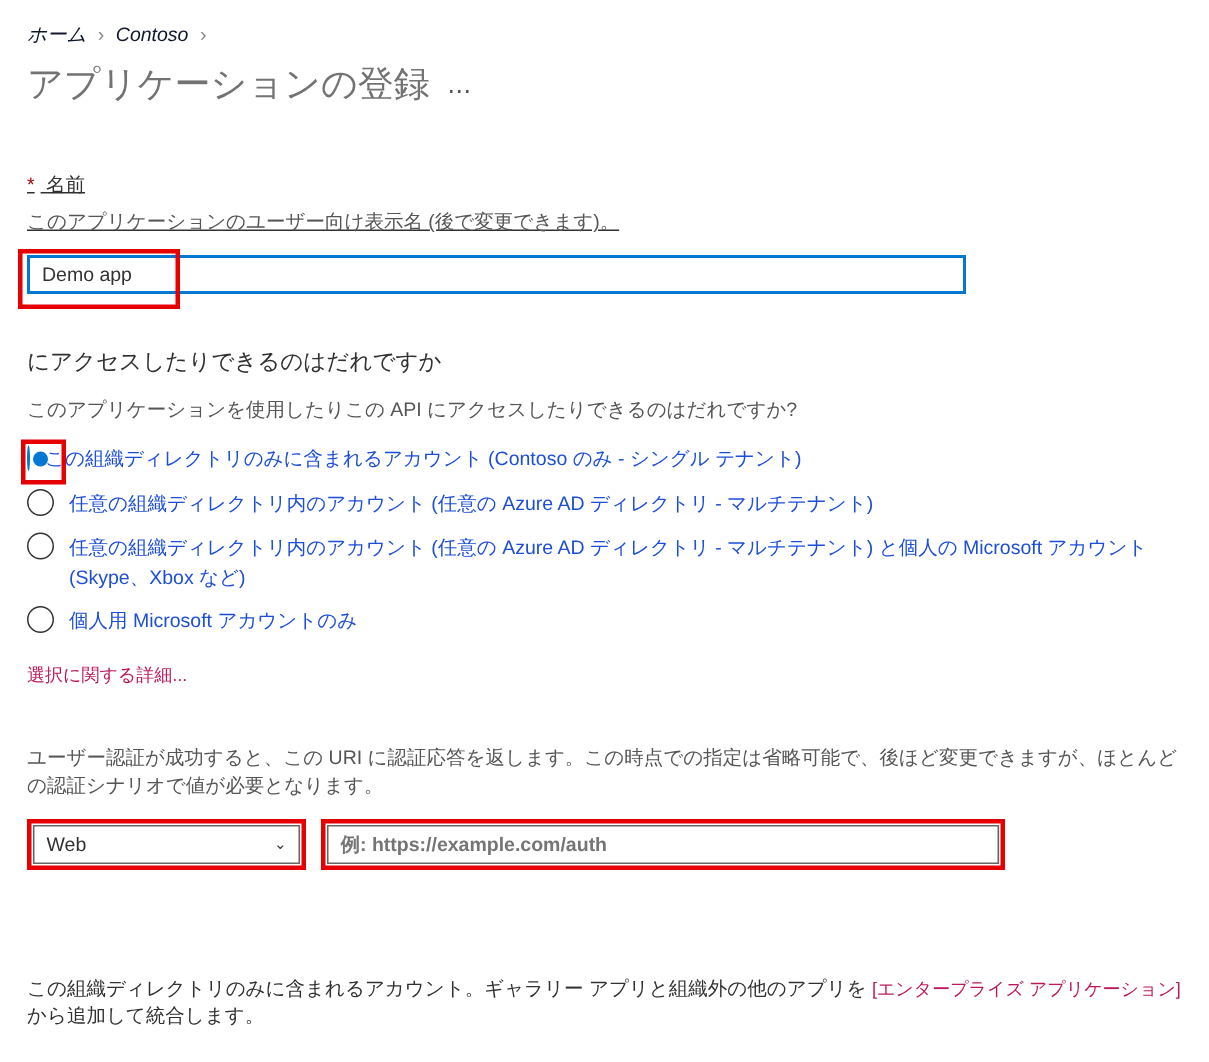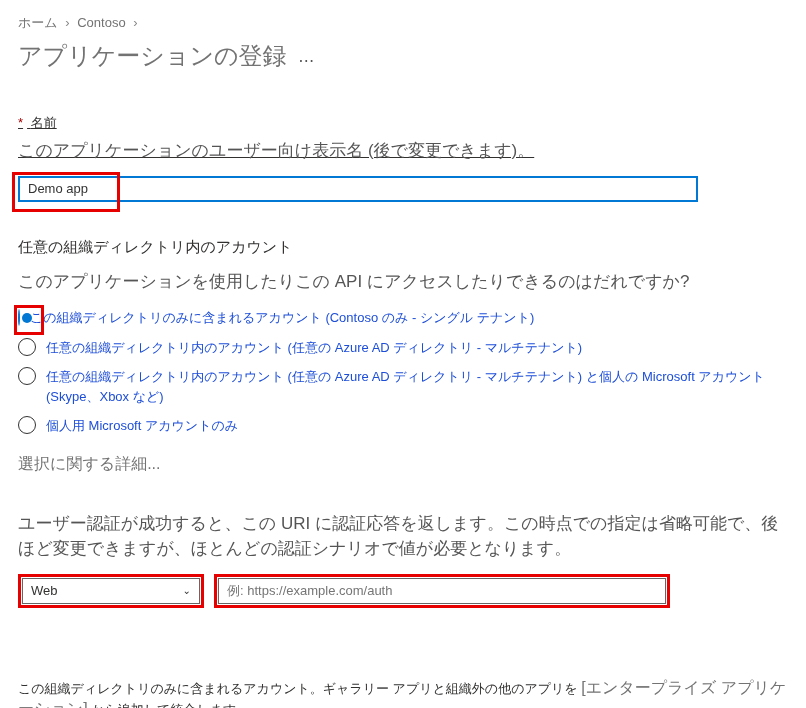--- a/index.html
+++ b/index.html
@@ -9,22 +9,23 @@
       color: #323130;
       background: #ffffff;
       padding: 14px 18px;
       width: 806px;
     }
     .breadcrumb {
       font-size: 13px;
       margin-bottom: 8px;
     }
     .breadcrumb a {
-      color: #737373;
+      color: #0f172a;
       text-decoration: none;
+      font-style: italic;
     }
     .breadcrumb .sep {
       color: #888;
       margin: 0 4px;
     }
     .page-title {
       font-size: 24px;
       font-weight: 400;
       color: #737373;
       margin-bottom: 2px;
@@ -46,27 +47,27 @@
     }
     .required-star {
       color: #a80000;
       margin-right: 4px;
     }
     .field-label {
       font-size: 13px;
       color: #323130;
     }
     .help-text {
-      font-size: 17px;
+      font-size: 13px;
       color: #555;
       margin-bottom: 12px;
       line-height: 1.5;
     }
     .text-input {
-      width: 680px;
+      width: 626px;
       height: 26px;
       padding: 3px 8px;
       border: 2px solid #0078d4;
       font-size: 13px;
       color: #333;
       outline: none;
       background: #fff;
     }
     .highlight-red-name {
       position: relative;
@@ -131,23 +132,23 @@
       top: -3px;
       width: 24px;
       height: 24px;
       border: 3px solid #e60000;
       pointer-events: none;
     }
     .radio-label {
       color: #1d4ed8;
     }
     .link {
-      color: #737373;
+      color: #be185d;
       text-decoration: none;
-      font-size: 16px;
+      font-size: 12px;
     }
     .detail-link-row {
       margin-top: 18px;
     }
     .redirect-row {
       display: flex;
       gap: 10px;
       align-items: center;
     }
     .select-box {
@@ -169,20 +170,21 @@
     .chevron-down {
       font-size: 10px;
     }
     .uri-input {
       width: 448px;
       height: 26px;
       padding: 3px 8px;
       border: 1px solid #666;
       font-size: 13px;
       background: #fff;
+      font-weight: bold;
     }
     .highlight-wrap {
       border: 3px solid #e60000;
       padding: 1px;
     }
     .bottom-text {
       margin-top: 70px;
       font-size: 13px;
       color: #323130;
     }
@@ -207,21 +209,21 @@
     <span class="required-star">*</span>
     <span class="field-label">名前</span>
   </div>
   <div class="help-text">このアプリケーションのユーザー向け表示名 (後で変更できます)。</div>
   <span class="highlight-red-name">
     <input type="text" class="text-input" value="Demo app" style="">
   </span>
 </div>
 
 <div class="section">
-  <div class="section-heading">任意の組織ディレクトリ内のアカウント</div>
+  <div class="section-heading">にアクセスしたりできるのはだれですか</div>
   <div class="help-text">このアプリケーションを使用したりこの API にアクセスしたりできるのはだれですか?</div>
   <div class="radio-list">
     <div class="radio-item">
       <span class="radio-highlight"><span class="radio-circle selected"></span></span>
       <span class="radio-label">この組織ディレクトリのみに含まれるアカウント (Contoso のみ - シングル テナント)</span>
     </div>
     <div class="radio-item">
       <span class="radio-circle"></span>
       <span class="radio-label">任意の組織ディレクトリ内のアカウント (任意の Azure AD ディレクトリ - マルチテナント)</span>
     </div>

